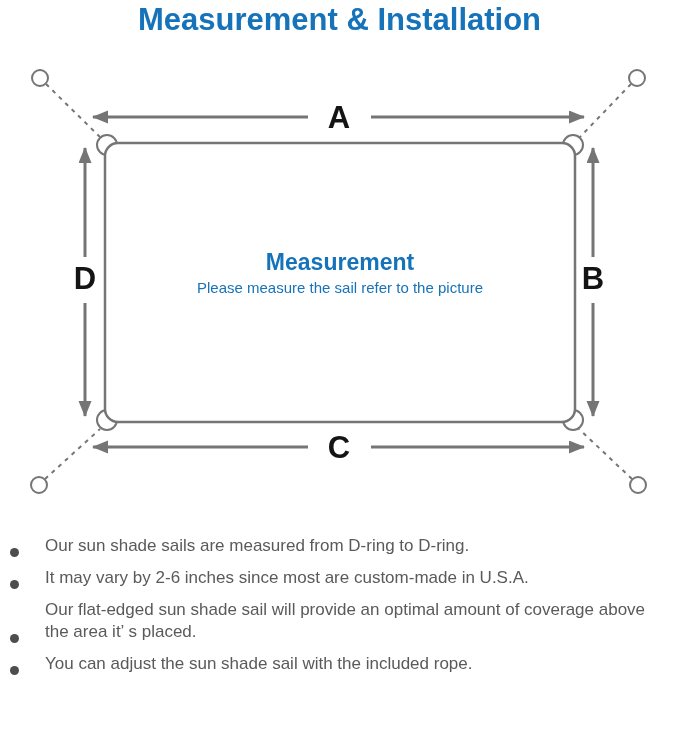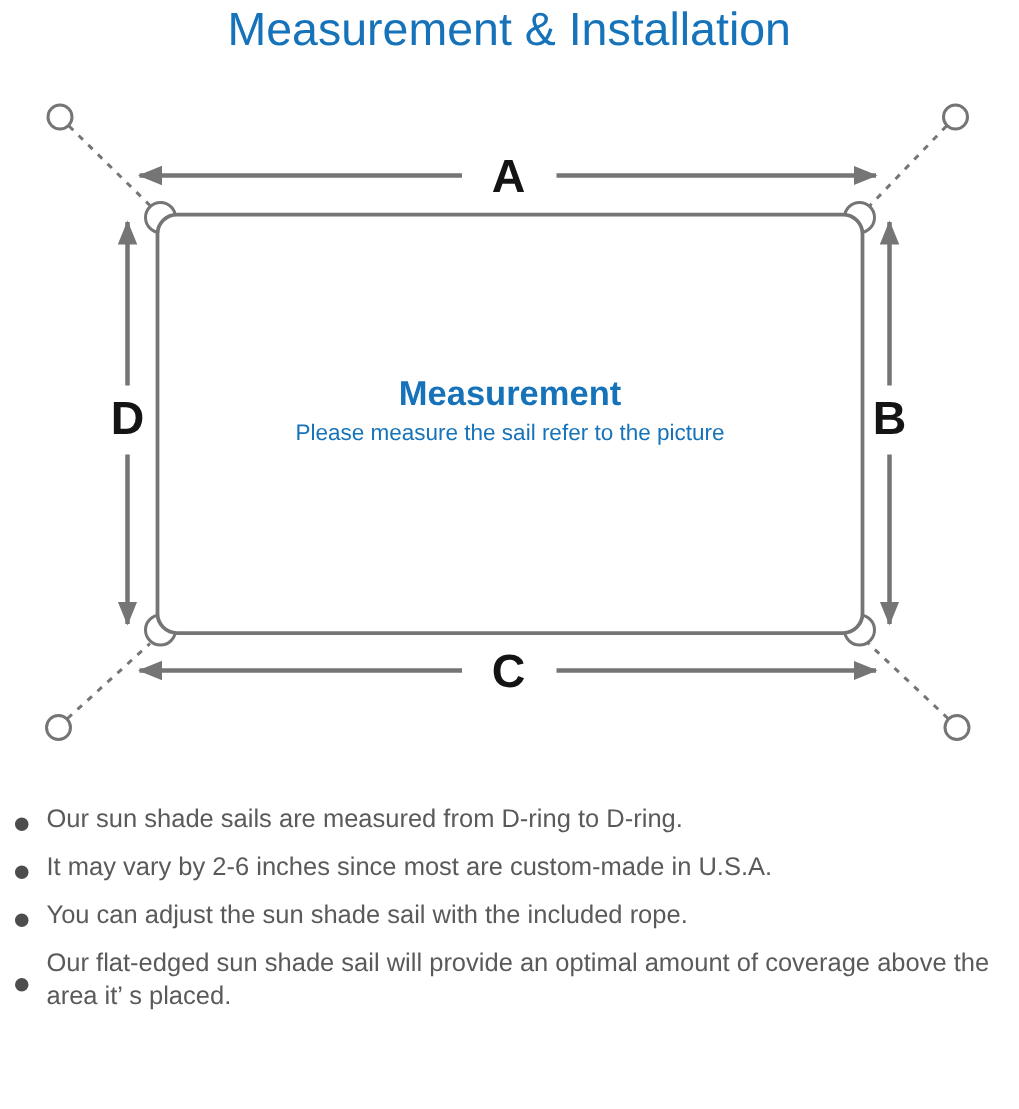--- a/index.html
+++ b/index.html
@@ -10,21 +10,21 @@
     --bullet_gray:#4d4d4d;
   }
   html,body{margin:0;padding:0;background:#ffffff;}
   body{
     width:679px;height:739px;position:relative;overflow:hidden;
     font-family:"Liberation Sans", sans-serif;
   }
   .page-title{
     position:absolute;top:0;left:0;width:679px;
     text-align:center;
-    font-size:31px;line-height:40px;font-weight:normal;
+    font-size:31px;line-height:40px;font-weight:bold;
     color:var(--accent_blue);
     letter-spacing:0px;
     margin:0;
   }
   .diagram-wrap{
     position:absolute;top:55px;left:0;width:679px;height:460px;
   }
   svg{display:block;}
   .sail-outline{fill:#ffffff;stroke:var(--line_gray);stroke-width:2.5;}
   .measure-line{stroke:var(--line_gray);stroke-width:3;fill:none;}
@@ -41,21 +41,21 @@
   }
   .center-subtitle{
     font-family:"Liberation Sans", sans-serif;
     font-size:15px;fill:var(--accent_blue);
   }
   .notes{
     position:absolute;top:535px;left:10px;width:662px;
     list-style:none;margin:0;padding:0;
   }
   .notes li{
-    display:flex;align-items:center;gap:12px;
+    display:flex;align-items:flex-end;gap:26px;
     margin-bottom:10px;
     color:var(--text_gray);
     font-size:17px;line-height:22px;
   }
   .dot{
     flex:0 0 auto;width:9px;height:9px;border-radius:50%;
     background:var(--bullet_gray);margin-top:7px;
   }
 </style>
 </head>
@@ -114,19 +114,19 @@
   <li>
     <span class="dot"></span>
     <span>Our sun shade sails are measured from D-ring to D-ring.</span>
   </li>
   <li>
     <span class="dot"></span>
     <span>It may vary by 2-6 inches since most are custom-made in U.S.A.</span>
   </li>
   <li>
     <span class="dot"></span>
-    <span>You can adjust the sun shade sail with the included rope.</span>
+    <span>Our flat-edged sun shade sail will provide an optimal amount of coverage above the area it’ s placed.</span>
   </li>
   <li>
     <span class="dot"></span>
-    <span>Our flat-edged sun shade sail will provide an optimal amount of coverage above the area it’ s placed.</span>
+    <span>You can adjust the sun shade sail with the included rope.</span>
   </li>
 </ul>
 
 </body></html>

